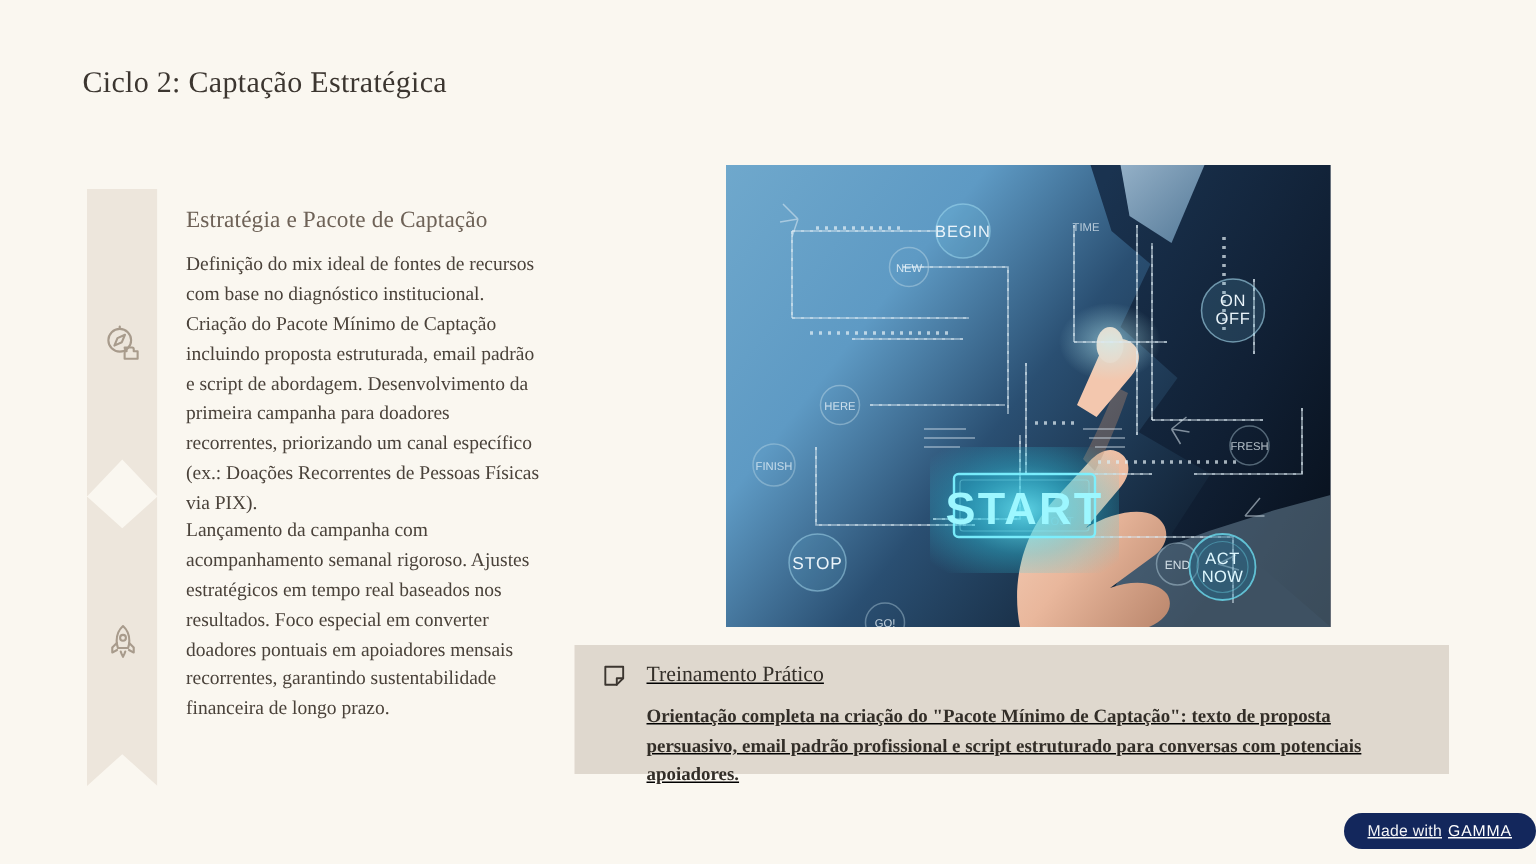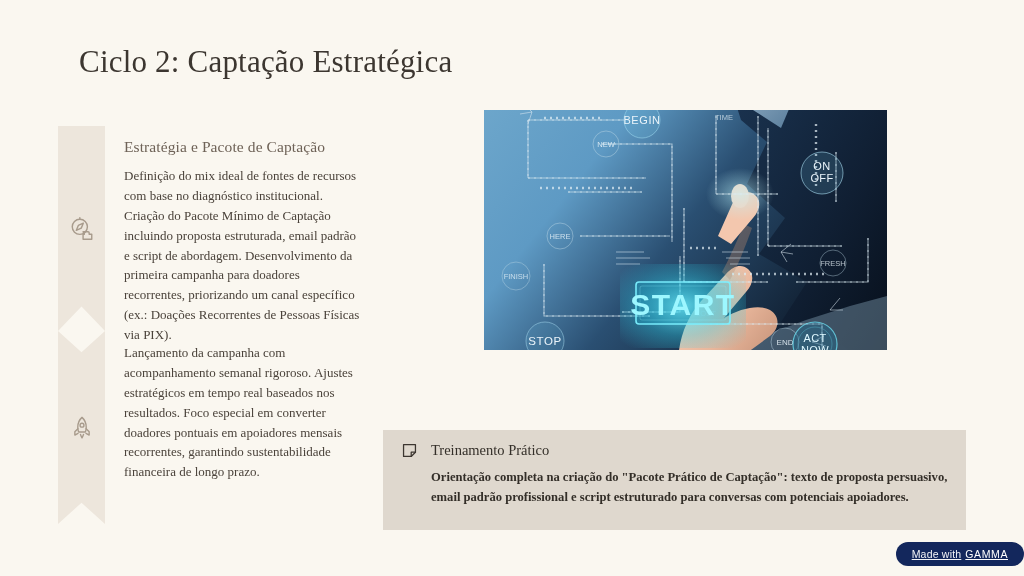--- a/index.html
+++ b/index.html
@@ -9,26 +9,25 @@
     font-family: "Liberation Serif", "DejaVu Serif", serif;
     overflow: hidden;
     position: relative;
   }
 
   
   .slide-title {
     position: absolute;
     left: 55px;
     top: 44px;
-    font-size: 31px;
+    font-size: 20px;
     font-weight: 400;
     color: #3C3630;
     letter-spacing: 0.2px;
     white-space: nowrap;
-    margin-left: 24px;
   }
 
   
   .left-col {
     position: absolute;
     left: 58px;
     top: 126px;
     width: 305px;
   }
   .feature-row {
@@ -81,35 +80,36 @@
 
   .row1 { height: 205px; }
   .row2 { height: 193px; }
 
   
   .hero {
     position: absolute;
     left: 484px;
     top: 110px;
     width: 403px;
-    height: 240px;
+    height: 308px;
     overflow: hidden;
     background: #0d1b2e;
   }
   .hero svg { display: block; width: 100%; height: 100%; }
 
   
   .callout {
     position: absolute;
     left: 383px;
     top: 430px;
     width: 583px;
-    height: 100px;
+    height: 86px;
     background: #DFD8CE;
     padding: 12px 18px 16px 18px;
+    text-decoration: underline;
   }
   .callout-head {
     display: flex;
     align-items: center;
     gap: 13px;
     margin-bottom: 9px;
   }
   .callout-icon { width: 17px; height: 17px; color: #3C3630; flex: 0 0 17px; }
   .callout-icon svg { display:block; width:100%; height:100%; }
   .callout-title {
@@ -338,19 +338,19 @@
 <div class="callout">
   <div class="callout-head">
     <span class="callout-icon">
       <svg viewBox="0 0 20 20" fill="none" stroke="currentColor" stroke-width="1.5" stroke-linecap="round" stroke-linejoin="round">
         <path d="M3 3 h14 v9 l-5 5 H3 Z"></path>
         <path d="M17 12 h-5 v5"></path>
       </svg>
     </span>
     <span class="callout-title">Treinamento Prático</span>
   </div>
-  <div class="callout-body">Orientação completa na criação do "Pacote Prático de Captação": texto de proposta persuasivo, email padrão profissional e script estruturado para conversas com potenciais apoiadores.</div>
+  <div class="callout-body">Orientação completa na criação do "Pacote Mínimo de Captação": texto de proposta persuasivo, email padrão profissional e script estruturado para conversas com potenciais apoiadores.</div>
 </div>
 
 <a class="gamma-badge" href="#">
   <span class="g-made">Made with</span>
   <span class="g-name">GAMMA</span>
 </a>
 
 </body></html>

